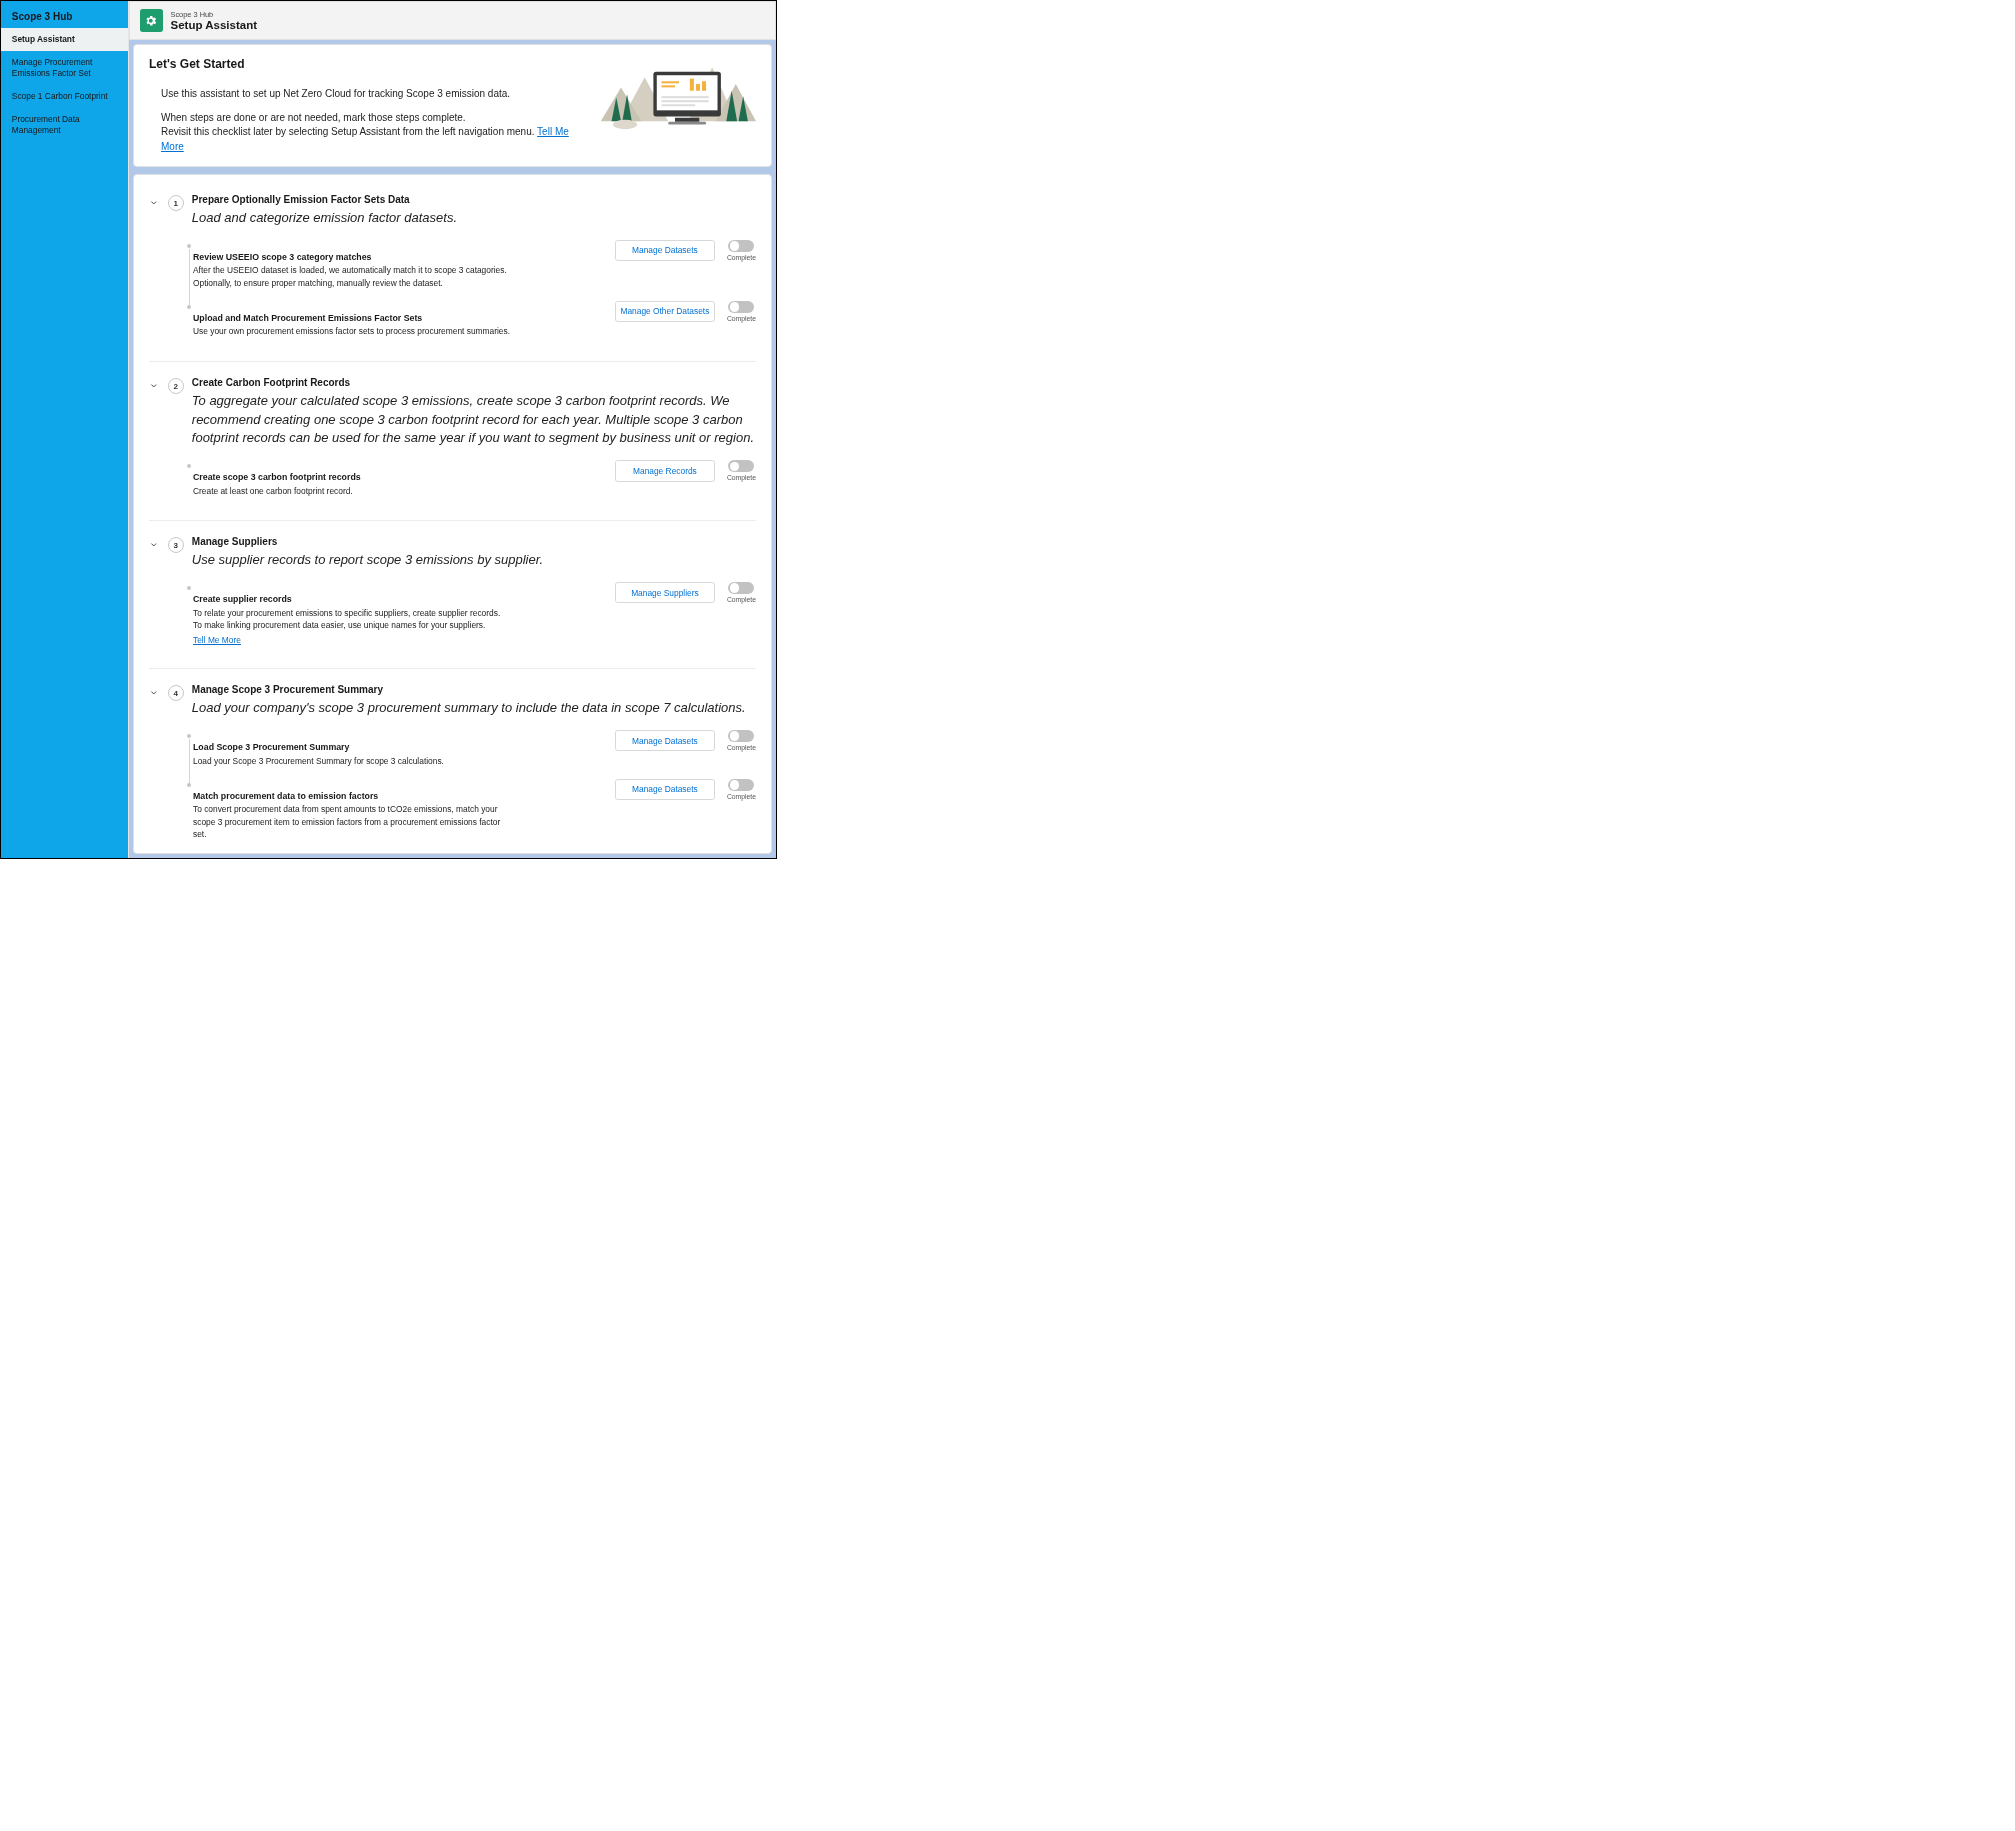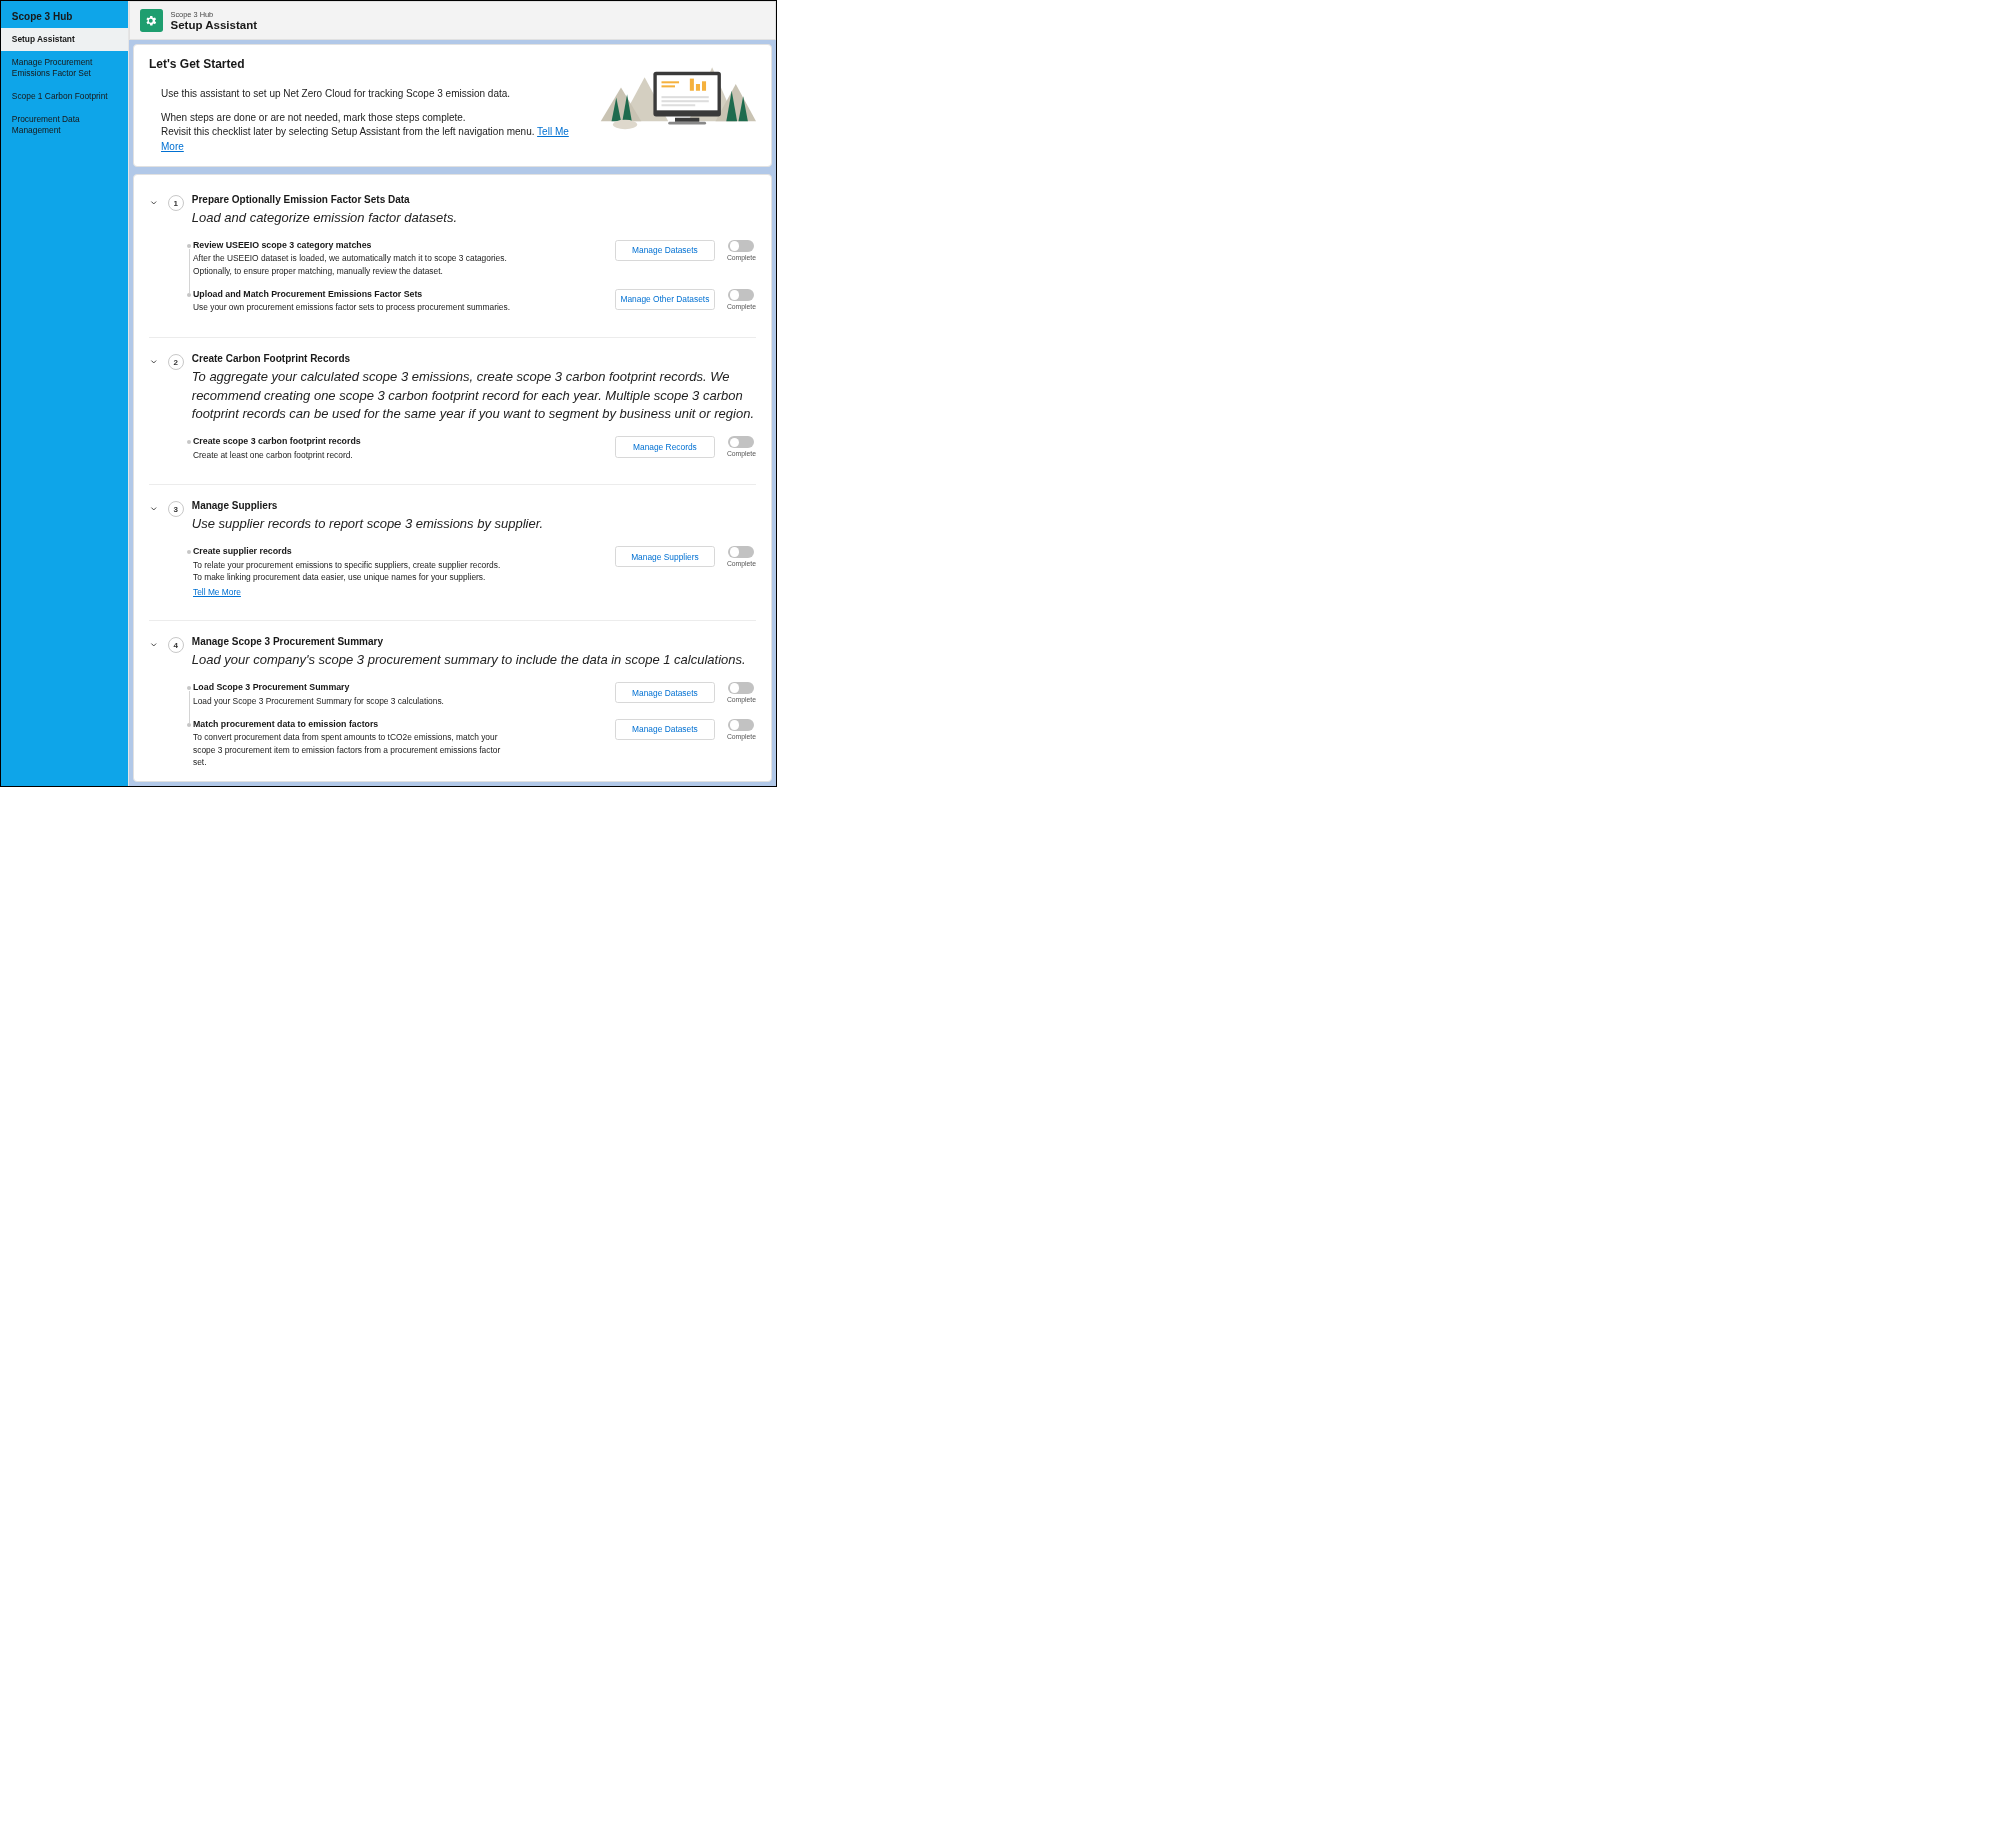--- a/index.html
+++ b/index.html
@@ -33,21 +33,21 @@
   .num-badge { width: 16px; height: 16px; border: 0.7px solid #c8c8c8; border-radius: 50%; display: flex; align-items: center; justify-content: center; font-size: 8px; font-weight: 600; color: #333; background: #fff; margin-top: 1.4px; }
   .sec-titles { flex: 1; }
   .sec-title { font-size: 10px; font-weight: 700; margin-bottom: 4px; }
   .sec-desc { font-size: 13px; color: #222; line-height: 1.45; font-style: italic; }
   .steps { margin-top: 12px; padding-left: 36px; }
   .step { display: flex; gap: 10.8px; align-items: flex-start; position: relative; padding-bottom: 12px; }
   .step:last-child { padding-bottom: 0; justify-content: flex-end; }
   .step::before { content: ""; position: absolute; left: 2px; top: 4px; width: 4px; height: 4px; border-radius: 50%; background: #c6c6c6; }
   .step.connected::after { content: ""; position: absolute; left: 3.7px; top: 9.5px; bottom: -4px; width: 0.7px; background: #d4d4d4; }
   .step-content { flex: 1; padding-left: 8px; }
-  .step-title { font-size: 8.8px; font-weight: 700; margin-bottom: 2.7px; }
+  .step-title { font-size: 8.8px; font-weight: 700; margin-bottom: 2.7px; margin-top: 12px; }
   .step-desc { font-size: 8.4px; color: #222; line-height: 1.45; max-width: 317px; }
   .step-actions { display: flex; align-items: flex-start; gap: 12px; flex: 0 0 auto; }
   .mng-btn { background: #fff; border: 0.7px solid #d8d8d8; color: #0070d2; font-size: 8.4px; padding: 4.7px 0; border-radius: 2.7px; cursor: pointer; width: 100px; text-align: center; }
   .toggle-wrap { display: flex; flex-direction: column; align-items: center; gap: 2px; }
   .toggle { width: 26px; height: 12px; border-radius: 6px; background: #c2c2c2; position: relative; cursor: pointer; }
   .toggle::after { content: ""; position: absolute; left: 1.4px; top: 1.4px; width: 9.5px; height: 9.5px; border-radius: 50%; background: #fff; }
   .toggle-label { font-size: 6.8px; color: #555; }
 </style>
 </head>
 <body>
@@ -211,21 +211,21 @@
           </div>
           <hr class="divider">
           <div class="section">
             <div class="sec-head">
               <span class="chev"><svg width="9.5" height="9.5" viewBox="0 0 24 24" fill="none" stroke="currentColor" stroke-width="2.5">
                   <polyline points="6 9 12 15 18 9"></polyline>
                 </svg></span>
               <div class="num-badge">4</div>
               <div class="sec-titles">
                 <div class="sec-title">Manage Scope 3 Procurement Summary</div>
-                <div class="sec-desc">Load your company's scope 3 procurement summary to include the data in scope 1 calculations.</div>
+                <div class="sec-desc">Load your company's scope 3 procurement summary to include the data in scope 7 calculations.</div>
               </div>
             </div>
             <div class="steps">
               <div class="step connected">
                 <div class="step-content">
                   <div class="step-title">Load Scope 3 Procurement Summary</div>
                   <div class="step-desc">Load your Scope 3 Procurement Summary for scope 3 calculations.</div>
                 </div>
                 <div class="step-actions">
                   <button class="mng-btn">Manage Datasets</button>

